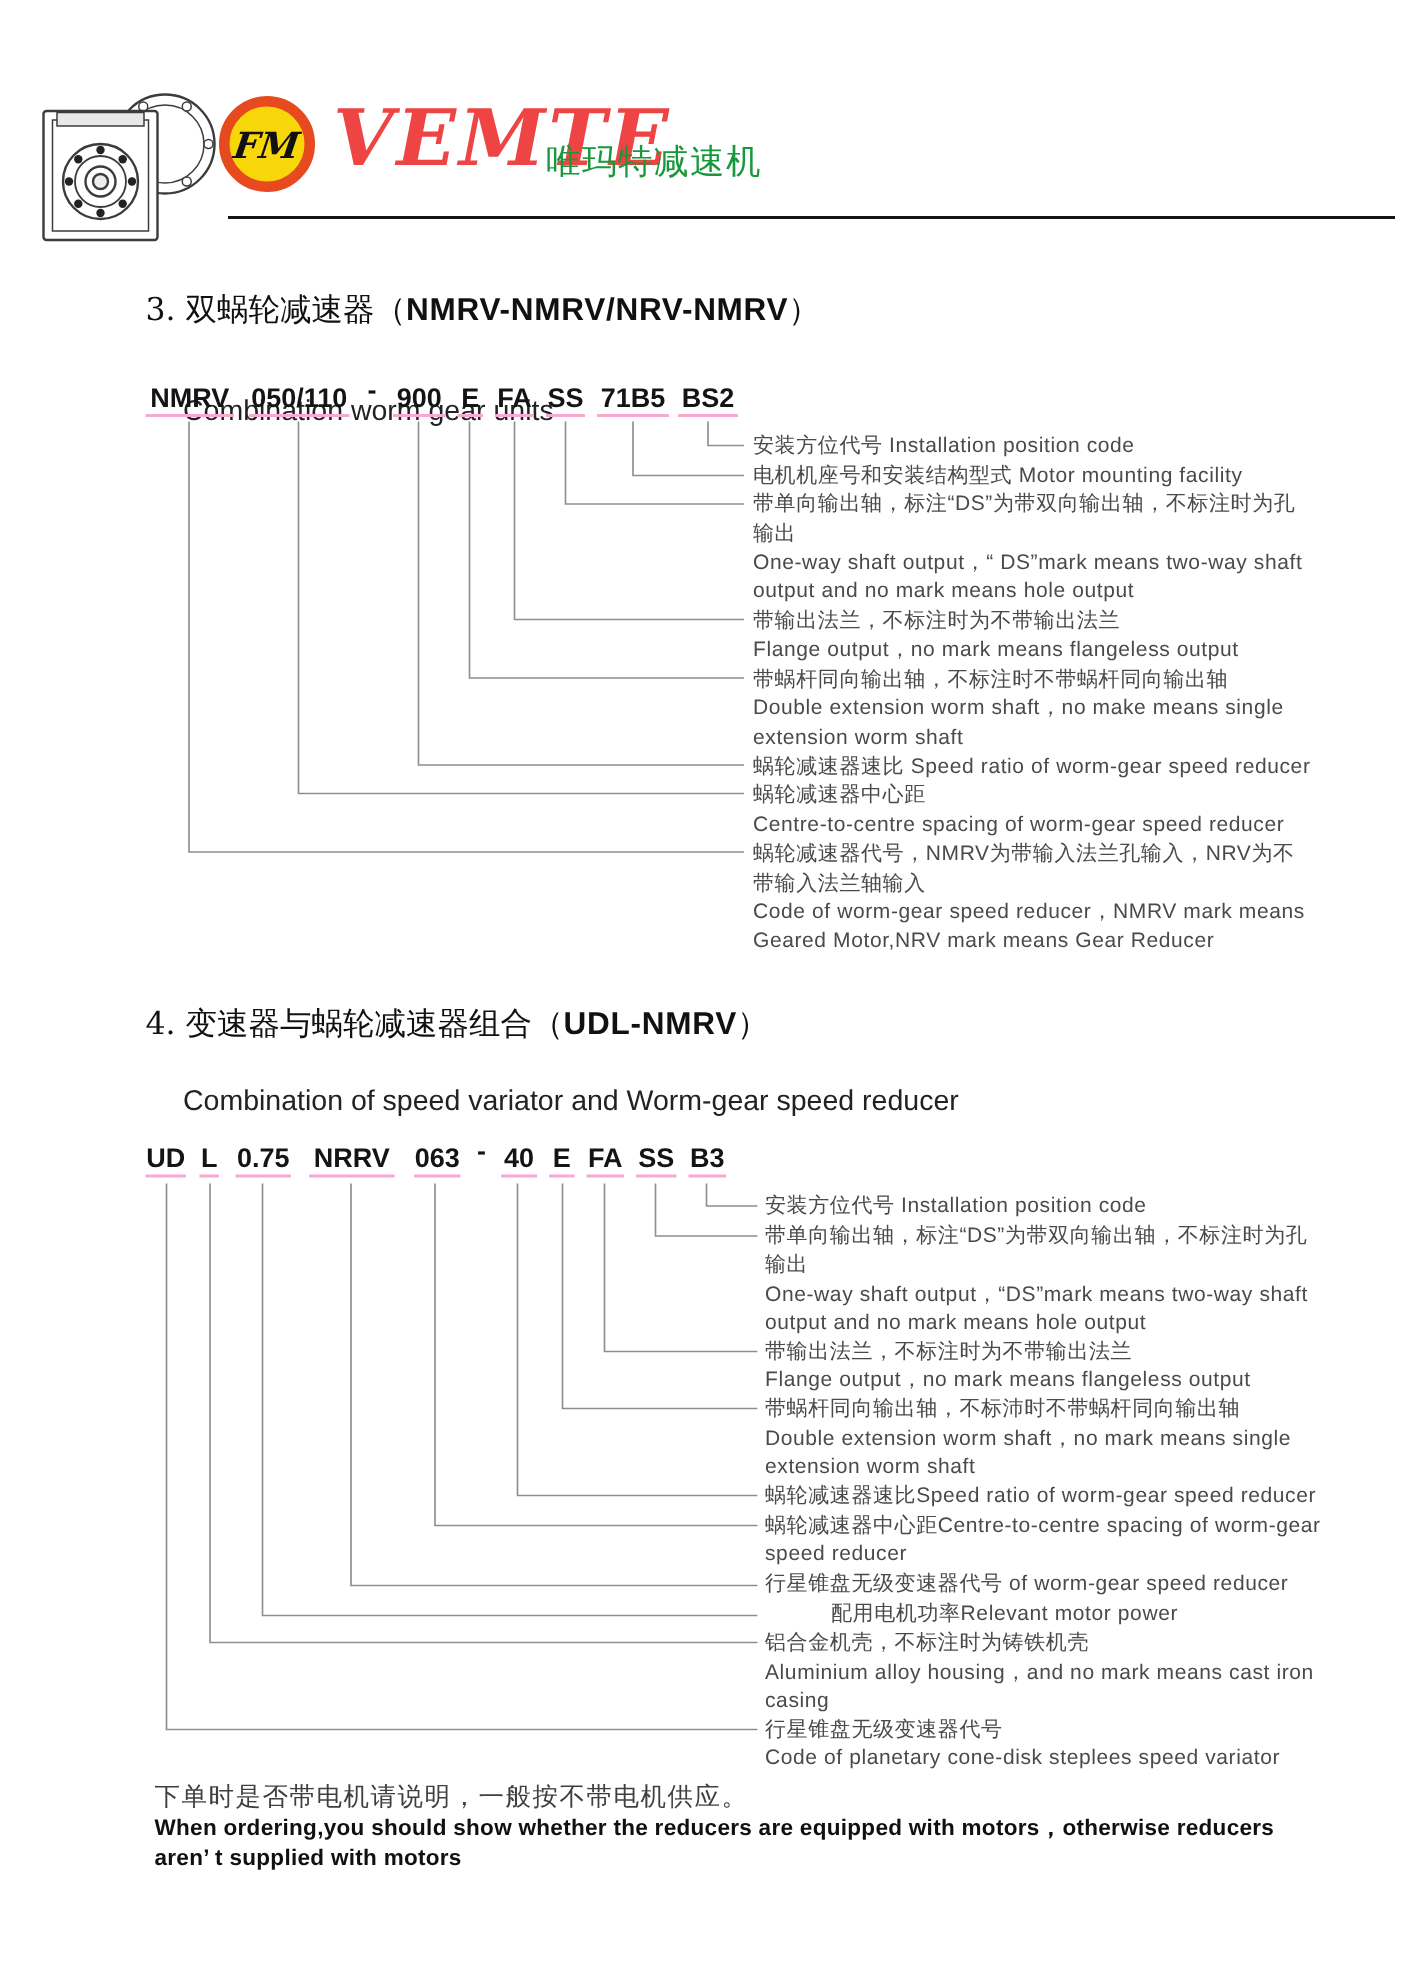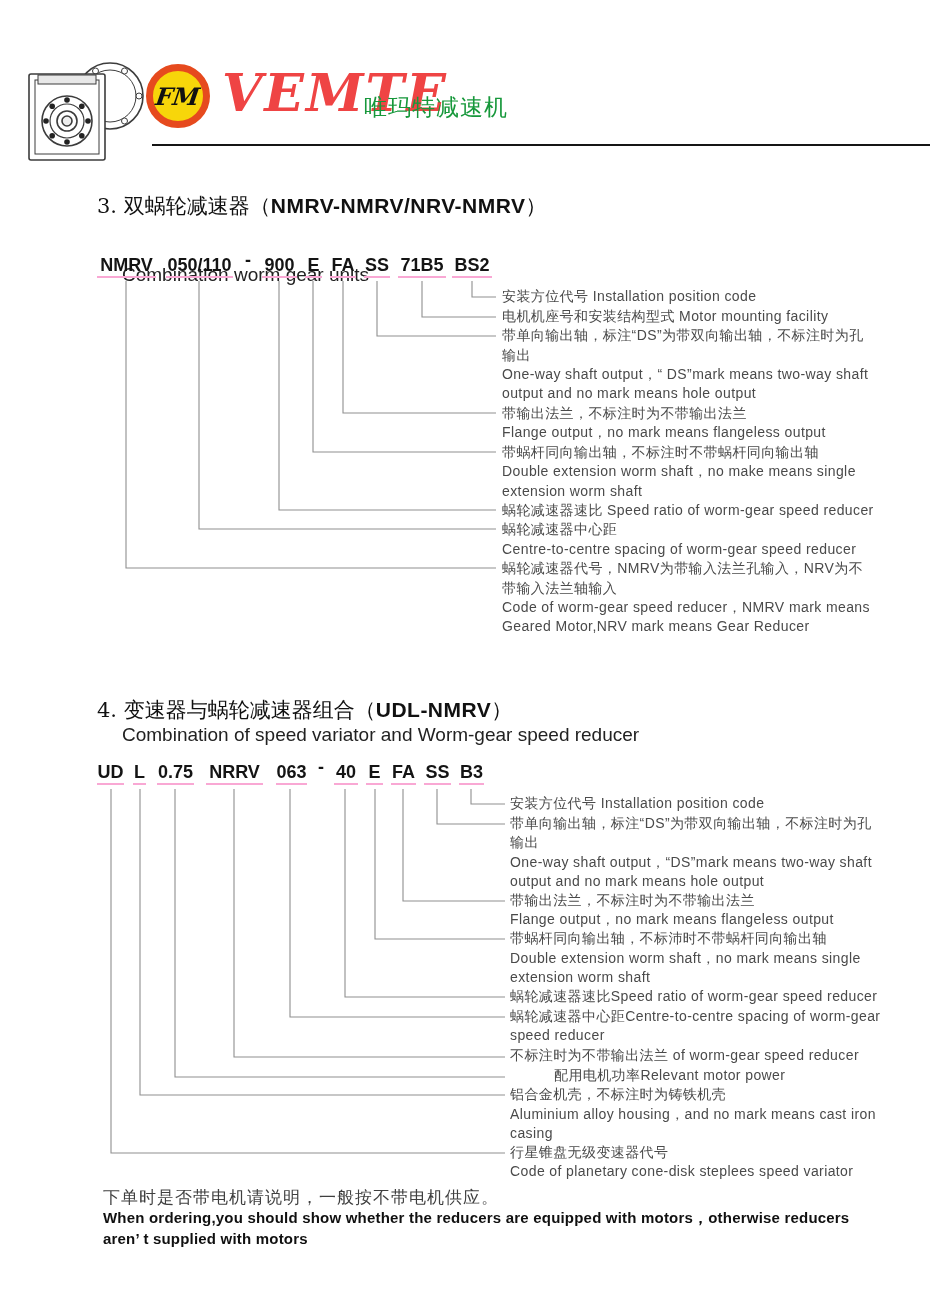--- a/index.html
+++ b/index.html
@@ -112,21 +112,21 @@
   <div class="note s3-note" style="top:463px;">Double extension worm shaft，no make means single</div>
   <div class="note s3-note" style="top:483px;">extension worm shaft</div>
   <div class="note s3-note" style="top:502px;">蜗轮减速器速比 Speed ratio of worm-gear speed reducer</div>
   <div class="note s3-note" style="top:521px;">蜗轮减速器中心距</div>
   <div class="note s3-note" style="top:541px;">Centre-to-centre spacing of worm-gear speed reducer</div>
   <div class="note s3-note" style="top:560px;">蜗轮减速器代号，NMRV为带输入法兰孔输入，NRV为不</div>
   <div class="note s3-note" style="top:580px;">带输入法兰轴输入</div>
   <div class="note s3-note" style="top:599px;">Code of worm-gear speed reducer，NMRV mark means</div>
   <div class="note s3-note" style="top:618px;">Geared Motor,NRV mark means Gear Reducer</div>
 
-  <div class="heading" style="left:97px;top:696px;">
+  <div class="heading" style="left:97px;top:668px;">
     <span>4. 变速器与蜗轮减速器组合（</span><span class="code-part">UDL-NMRV</span><span>）</span>
   </div>
   <div class="subheading" style="left:122px;top:724px;">Combination of speed variator and Worm-gear speed reducer</div>
 
   <span class="code-seg s4-seg" style="left:97px;width:27px;">UD</span>
   <span class="code-seg s4-seg" style="left:133px;width:13px;">L</span>
   <span class="code-seg s4-seg" style="left:157px;width:37px;">0.75</span>
   <span class="code-seg s4-seg" style="left:206px;width:57px;">NRRV</span>
   <span class="code-seg s4-seg" style="left:276px;width:31px;">063</span>
   <span class="code-seg s4-seg code-dash" style="left:313px;width:16px;top:757px;">-</span>
@@ -142,21 +142,21 @@
   <div class="note s4-note" style="top:854px;">One-way shaft output，“DS”mark means two-way shaft</div>
   <div class="note s4-note" style="top:873px;">output and no mark means hole output</div>
   <div class="note s4-note" style="top:892px;">带输出法兰，不标注时为不带输出法兰</div>
   <div class="note s4-note" style="top:911px;">Flange output，no mark means flangeless output</div>
   <div class="note s4-note" style="top:930px;">带蜗杆同向输出轴，不标沛时不带蜗杆同向输出轴</div>
   <div class="note s4-note" style="top:950px;">Double extension worm shaft，no mark means single</div>
   <div class="note s4-note" style="top:969px;">extension worm shaft</div>
   <div class="note s4-note" style="top:988px;">蜗轮减速器速比Speed ratio of worm-gear speed reducer</div>
   <div class="note s4-note" style="top:1008px;">蜗轮减速器中心距Centre-to-centre spacing of worm-gear</div>
   <div class="note s4-note" style="top:1027px;">speed reducer</div>
-  <div class="note s4-note" style="top:1047px;">不标注时为不带输出法兰 of worm-gear speed reducer</div>
+  <div class="note s4-note" style="top:1047px;">行星锥盘无级变速器代号 of worm-gear speed reducer</div>
   <div class="note s4-note" style="top:1067px;margin-left:44px;">配用电机功率Relevant motor power</div>
   <div class="note s4-note" style="top:1086px;">铝合金机壳，不标注时为铸铁机壳</div>
   <div class="note s4-note" style="top:1106px;">Aluminium alloy housing，and no mark means cast iron</div>
   <div class="note s4-note" style="top:1125px;">casing</div>
   <div class="note s4-note" style="top:1144px;">行星锥盘无级变速器代号</div>
   <div class="note s4-note" style="top:1163px;">Code of planetary cone-disk steplees speed variator</div>
 
   <svg class="leaders" width="950" height="1307" viewBox="0 0 950 1307">
     <g fill="none" stroke="#8f8f8f" stroke-width="1.1">
 

